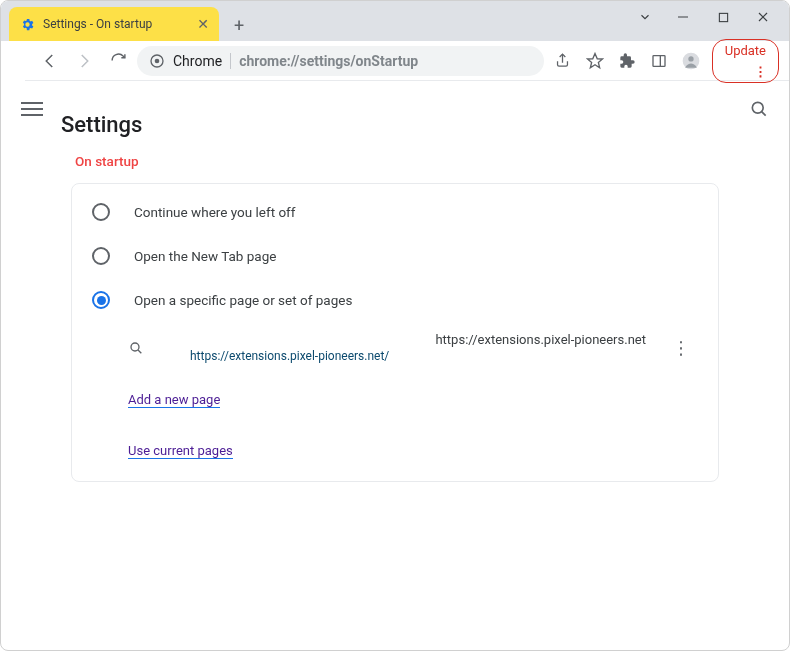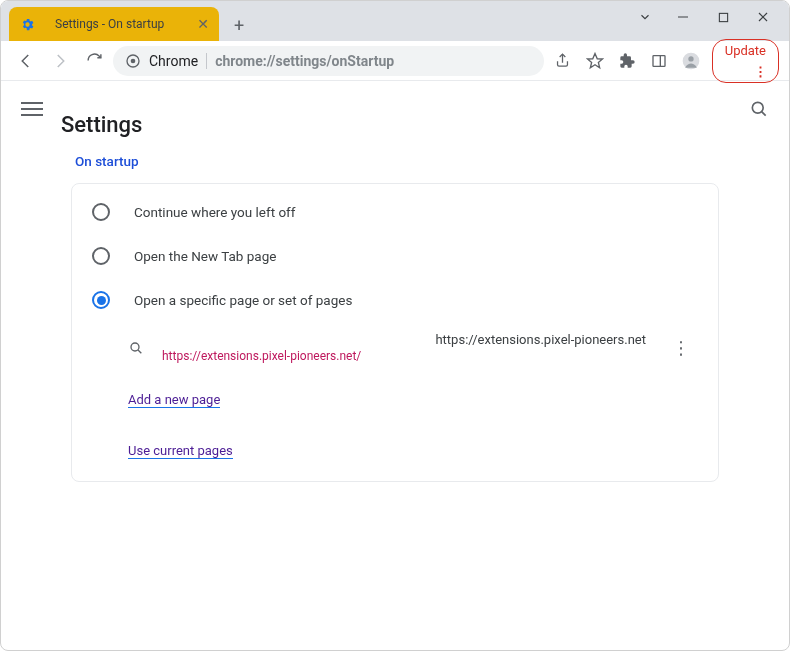--- a/index.html
+++ b/index.html
@@ -15,30 +15,30 @@
   }
   
   .titlebar {
     height: 40px;
     background: #dee1e6;
     display: flex;
     align-items: flex-end;
     padding-left: 8px;
   }
   .tab {
-    background: #eab308;
+    background: #fde047;
     height: 34px;
     width: 210px;
     border-radius: 8px 8px 0 0;
     display: flex;
     align-items: center;
     padding: 0 10px;
     font-size: 12px;
     color: #3c4043;
-    gap: 20px;
+    gap: 8px;
     margin-top: 20px;
   }
   .tab-favicon {
     width: 16px; height: 16px;
     display: inline-flex; align-items: center; justify-content: center;
     color: #1a73e8;
   }
   .tab-title { flex: 1; white-space: nowrap; overflow: hidden; text-overflow: ellipsis; }
   .tab-close { font-size: 14px; color: #5f6368; cursor: pointer; }
   .newtab-btn {
@@ -58,20 +58,21 @@
   .win-caret { width: 36px; height: 28px; display:flex; align-items:center; justify-content:center; color:#3c4043;}
   
   .toolbar {
     height: 40px;
     background: #fff;
     display: flex;
     align-items: center;
     padding: 0 10px;
     gap: 4px;
     border-bottom: 1px solid #e8eaed;
+    margin-left: 24px;
   }
   .tbtn {
     width: 30px; height: 30px;
     display: flex; align-items: center; justify-content: center;
     color: #5f6368; border-radius: 50%; cursor: pointer;
   }
   .tbtn.disabled { color: #bdc1c6; cursor: default; }
   .omnibox {
     flex: 1;
     height: 30px;
@@ -111,21 +112,21 @@
   .hamburger { width:22px; cursor:pointer; }
   .hamburger div { height:2px; background:#5f6368; margin:4px 0; }
   .settings-title { font-size: 22px; color: #202124; font-weight: 500; margin-top: 30px; }
   .settings-search { margin-left:auto; color:#5f6368; cursor:pointer; }
   
   .content {
     padding: 6px 70px 20px 70px;
   }
   .section-title {
     font-size: 13.5px;
-    color: #1d4ed8;
+    color: #ef4444;
     font-weight: 500;
     padding: 10px 0 14px 4px;
   }
   .card {
     border: 1px solid #e8eaed;
     border-radius: 8px;
     background: #fff;
     box-shadow: 0 0 0 rgba(0,0,0,0);
     padding: 6px 0;
     margin-bottom: 20px;
@@ -155,21 +156,21 @@
   }
   .page-entry {
     display: flex;
     align-items: center;
     padding: 10px 20px 10px 56px;
     gap: 18px;
   }
   .entry-icon { color:#5f6368; flex-shrink:0; }
   .entry-text { flex:1; display:flex; flex-direction:column; }
   .entry-title { font-size: 13px; color:#3c4043;text-align:right; }
-  .entry-url { font-size: 12px; color:#be185d; margin-top:2px; }
+  .entry-url { font-size: 12px; color:#0c4a6e; margin-top:2px;margin-left:28px; }
   .entry-more { color:#5f6368; cursor:pointer; padding:4px 8px; font-size:18px; line-height:1; }
   .link-row {
     padding: 16px 20px 16px 56px;
   }
   .inline-link {
     font-size: 13px;
     color: #4c1d95;
     border-bottom: 1px solid #1a73e8;
     cursor: pointer;
   }

